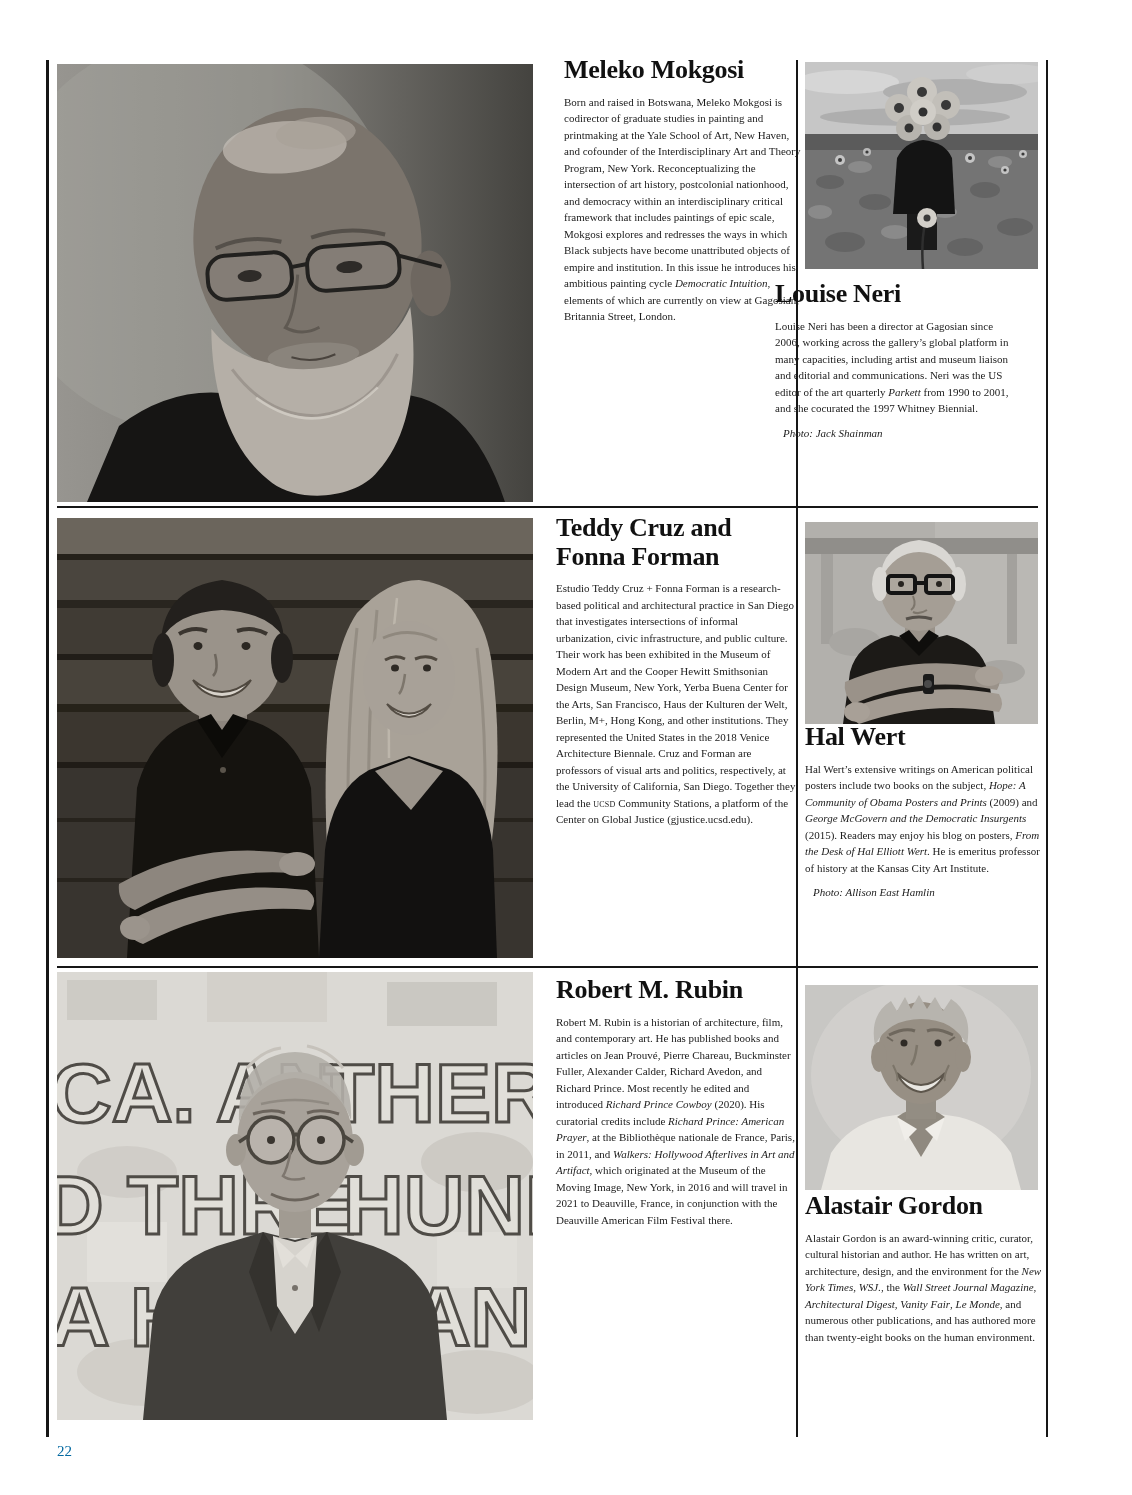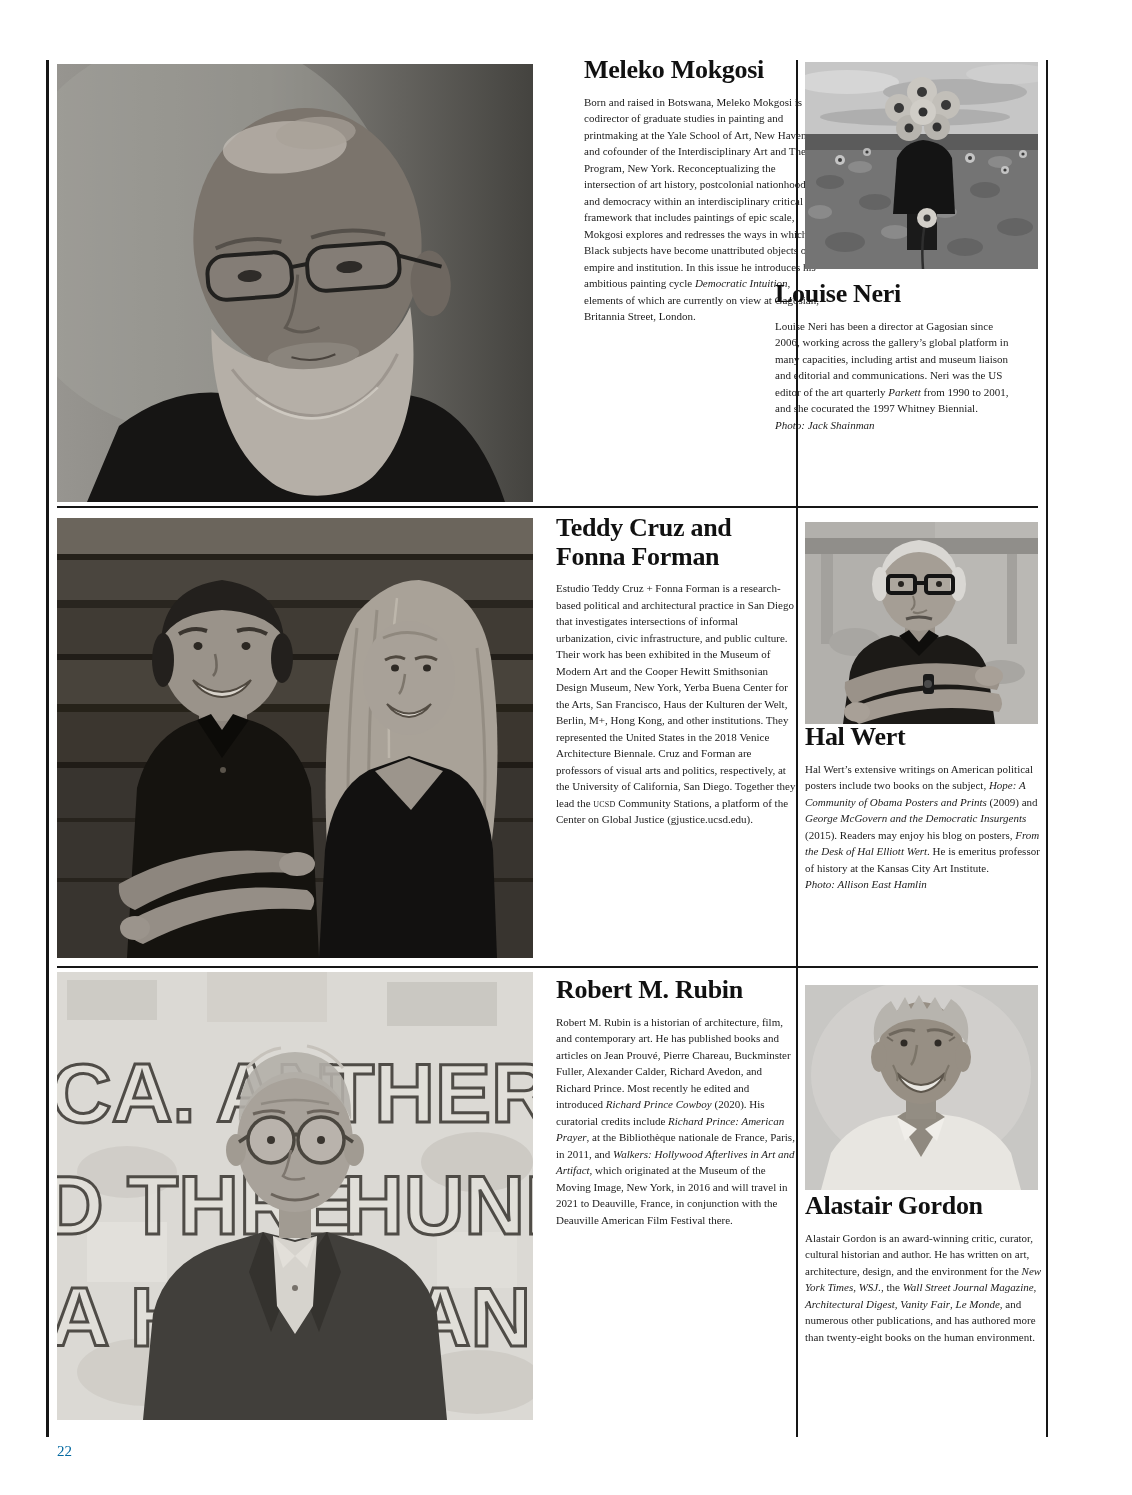--- a/index.html
+++ b/index.html
@@ -5,21 +5,21 @@
   html,body{margin:0;padding:0;background:#ffffff;}
   .page{position:relative;width:1132px;height:1495px;background:#ffffff;overflow:hidden;
         font-family:"Liberation Serif", serif;color:#1b1b1b;}
   .rule-v{position:absolute;width:2px;background:#161616;}
   .rule-h{position:absolute;height:2px;background:#161616;}
   .photo{position:absolute;margin:0;padding:0;line-height:0;overflow:hidden;}
   .photo svg{display:block;}
   .bio-block{position:absolute;}
   .bio-block h2{margin:0;font-size:26px;line-height:1.1;font-weight:700;letter-spacing:-0.3px;color:#111;}
   .bio-block p{margin:9px 0 0 0;font-size:11px;line-height:16.5px;text-align:left;}
-  .bio-block p.credit{margin:0;font-style:italic;}
+  .bio-block p.credit{margin:8px;font-style:italic;}
   .bio-block i{font-style:italic;}
   .sc{font-variant:small-caps;letter-spacing:.2px;}
   .folio{position:absolute;font-size:15px;color:#0369a1;text-align:center;}
 </style>
 </head>
 <body>
 
 <div class="page">
 
   <div class="rule-v" style="left:46px;top:60px;height:1377px;width:3px;"></div>
@@ -59,21 +59,21 @@
         </g>
         <ellipse cx="192" cy="208" rx="12" ry="6" fill="#2e2b28"></ellipse>
         <ellipse cx="292" cy="206" rx="13" ry="6" fill="#2e2b28"></ellipse>
         <path d="M160,178 Q192,166 226,176" stroke="#55504a" stroke-width="4" fill="none"></path>
         <path d="M256,174 Q292,164 330,176" stroke="#55504a" stroke-width="4" fill="none"></path>
         <path d="M240,210 Q234,250 224,262 Q240,272 258,264" stroke="#5f5952" stroke-width="3" fill="none"></path>
       </g>
     </svg>
   </figure>
 
-  <section class="bio-block" style="left:584px;top:56px;width:240px;">
+  <section class="bio-block" style="left:564px;top:56px;width:240px;">
     <h2>Meleko Mokgosi</h2>
     <p>Born and raised in Botswana, Meleko Mokgosi is codirector of graduate studies in painting and printmaking at the Yale School of Art, New Haven, and cofounder of the Interdisciplinary Art and Theory Program, New York. Reconceptualizing the intersection of art history, postcolonial nationhood, and democracy within an interdisciplinary critical framework that includes paintings of epic scale, Mokgosi explores and redresses the ways in which Black subjects have become unattributed objects of empire and institution. In this issue he introduces his ambitious painting cycle <i>Democratic Intuition</i>, elements of which are currently on view at Gagosian, Britannia Street, London.</p>
   </section>
 
   <figure class="photo" style="left:805px;top:62px;" aria-label="Person in a sunflower field holding a bouquet of sunflowers over their face">
     <svg width="233" height="207" viewBox="0 0 233 207">
       <rect width="233" height="80" fill="#c6c6c6"></rect>
       <ellipse cx="42" cy="20" rx="52" ry="12" fill="#d6d6d6"></ellipse>
       <ellipse cx="150" cy="30" rx="72" ry="13" fill="#afafaf"></ellipse>
       <ellipse cx="205" cy="12" rx="44" ry="10" fill="#cecece"></ellipse>

